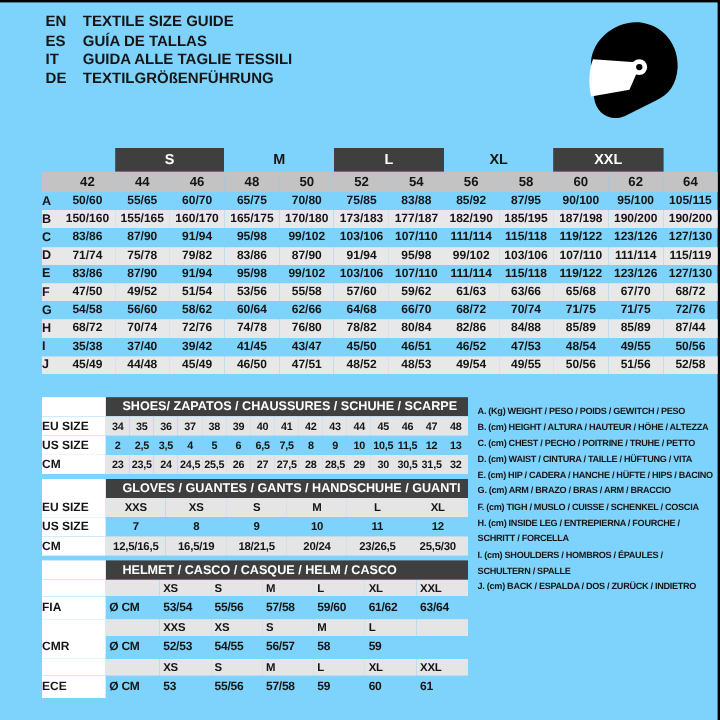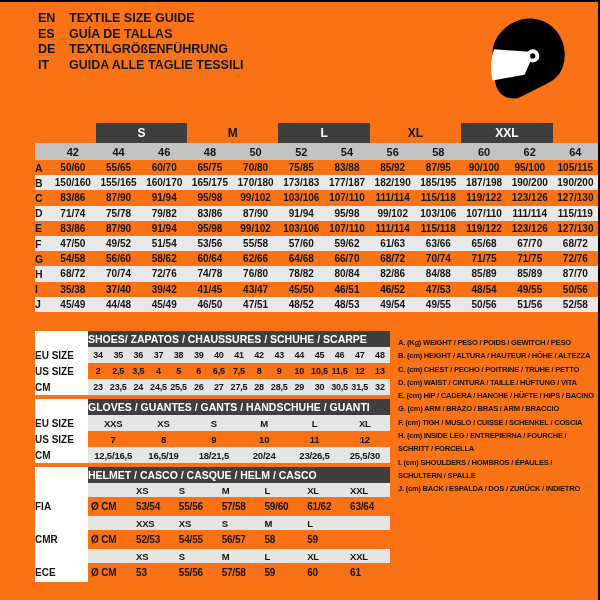--- a/index.html
+++ b/index.html
@@ -1,18 +1,18 @@
 <!DOCTYPE html>
 <html><head>
 <meta charset="utf-8">
 <style>
   html,body{margin:0;padding:0;}
   body{width:600px;height:600px;background:#fff;position:relative;overflow:hidden;
        font-family:"Liberation Sans","DejaVu Sans",sans-serif;color:#151515;}
-  .page{position:absolute;inset:0;background:#f97316;}
+  .page{position:absolute;inset:0;background:#7dd3fc;}
   .top-border{position:absolute;top:0;left:0;width:600px;height:2px;background:#000;}
   .right-border{position:absolute;top:0;right:0;width:2px;height:600px;background:#000;}
 
   
   .langs{position:absolute;left:38px;top:11px;font-weight:bold;font-size:12.5px;line-height:15.6px;}
   .lang-row{display:flex;white-space:nowrap;}
   .lang-code{width:31px;}
 
   
   .helmet-svg{position:absolute;left:486px;top:13px;width:82px;height:94px;}
@@ -25,21 +25,21 @@
   .main tr.grp td{height:20px;font-size:12px;}
   .main td.dark{background:#3f3f3f;color:#fff;}
   .main tr.nums td{background:#c3c3c3;height:17px;font-size:11px;}
   .main td.letter{text-align:left;font-size:10.5px;}
   .main tr.stripe td{background:#e8e8e8;}
 
   
   .sub{position:absolute;left:35px;width:355px;font-weight:bold;}
   .sub td{height:16px;font-size:9px;text-align:center;letter-spacing:-0.2px;}
   .sub td.lab{text-align:left;font-size:10px;background:#fff;letter-spacing:0;}
-  .sub td.ttlc{background:#3f3f3f;color:#fff;text-align:left;padding-left:0;font-size:10.5px;letter-spacing:0;}
+  .sub td.ttlc{background:#3f3f3f;color:#fff;text-align:left;padding-left:14px;font-size:10.5px;letter-spacing:0;}
   .sub tr.sh td:not(.lab){background:#e5e5e5;}
   .gloves td{font-size:9.5px;}
   .helm td{text-align:left;padding-left:3px;font-size:9.5px;}
   .helm td.lab{padding-left:0;}
   .helm tr.hsz td{height:14px;}
   .helm tr.hvl td{height:19px;font-size:10px;}
 
   
   .legend{position:absolute;left:398px;top:336px;width:202px;font-weight:bold;
           font-size:7.6px;letter-spacing:-0.25px;line-height:13.3px;}
@@ -55,26 +55,26 @@
   <div class="langs" id="langs">
       <div class="lang-row">
         <span class="lang-code">EN</span>
         <span class="lang-title">TEXTILE SIZE GUIDE</span>
       </div>
       <div class="lang-row">
         <span class="lang-code">ES</span>
         <span class="lang-title">GUÍA DE TALLAS</span>
       </div>
       <div class="lang-row">
+        <span class="lang-code">IT</span>
+        <span class="lang-title">GUIDA ALLE TAGLIE TESSILI</span>
+      </div>
+      <div class="lang-row">
         <span class="lang-code">DE</span>
         <span class="lang-title">TEXTILGRÖßENFÜHRUNG</span>
-      </div>
-      <div class="lang-row">
-        <span class="lang-code">IT</span>
-        <span class="lang-title">GUIDA ALLE TAGLIE TESSILI</span>
       </div>
     </div>
 
   <svg class="helmet-svg" viewBox="0 0 100 110" aria-hidden="true">
     <path d="M60 5 C84 9 97 30 96 50 C95 68 87 78 74 84 L42 100 C27 106 13 97 11 81 L8 50 C6 23 34 1 60 5 Z" fill="#000"></path>
     <path d="M10 42 L53 45 L57 50 L47 73 L8 80 C5 66 6 52 10 42 Z" fill="#fff"></path>
     <circle cx="57" cy="50" r="8" fill="#fff"></circle>
     <circle cx="57" cy="50" r="3.2" fill="#000"></circle>
   </svg>
 
@@ -230,21 +230,21 @@
           <td>70/74</td>
           <td>72/76</td>
           <td>74/78</td>
           <td>76/80</td>
           <td>78/82</td>
           <td>80/84</td>
           <td>82/86</td>
           <td>84/88</td>
           <td>85/89</td>
           <td>85/89</td>
-          <td>87/70</td>
+          <td>87/44</td>
         </tr>
         <tr>
           <td class="letter">I</td>
           <td>35/38</td>
           <td>37/40</td>
           <td>39/42</td>
           <td>41/45</td>
           <td>43/47</td>
           <td>45/50</td>
           <td>46/51</td>

